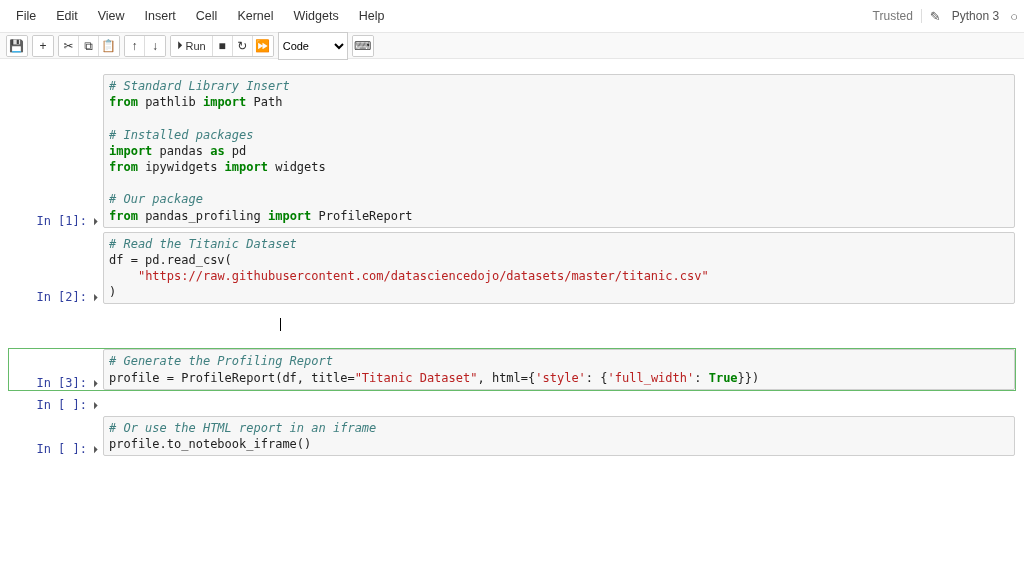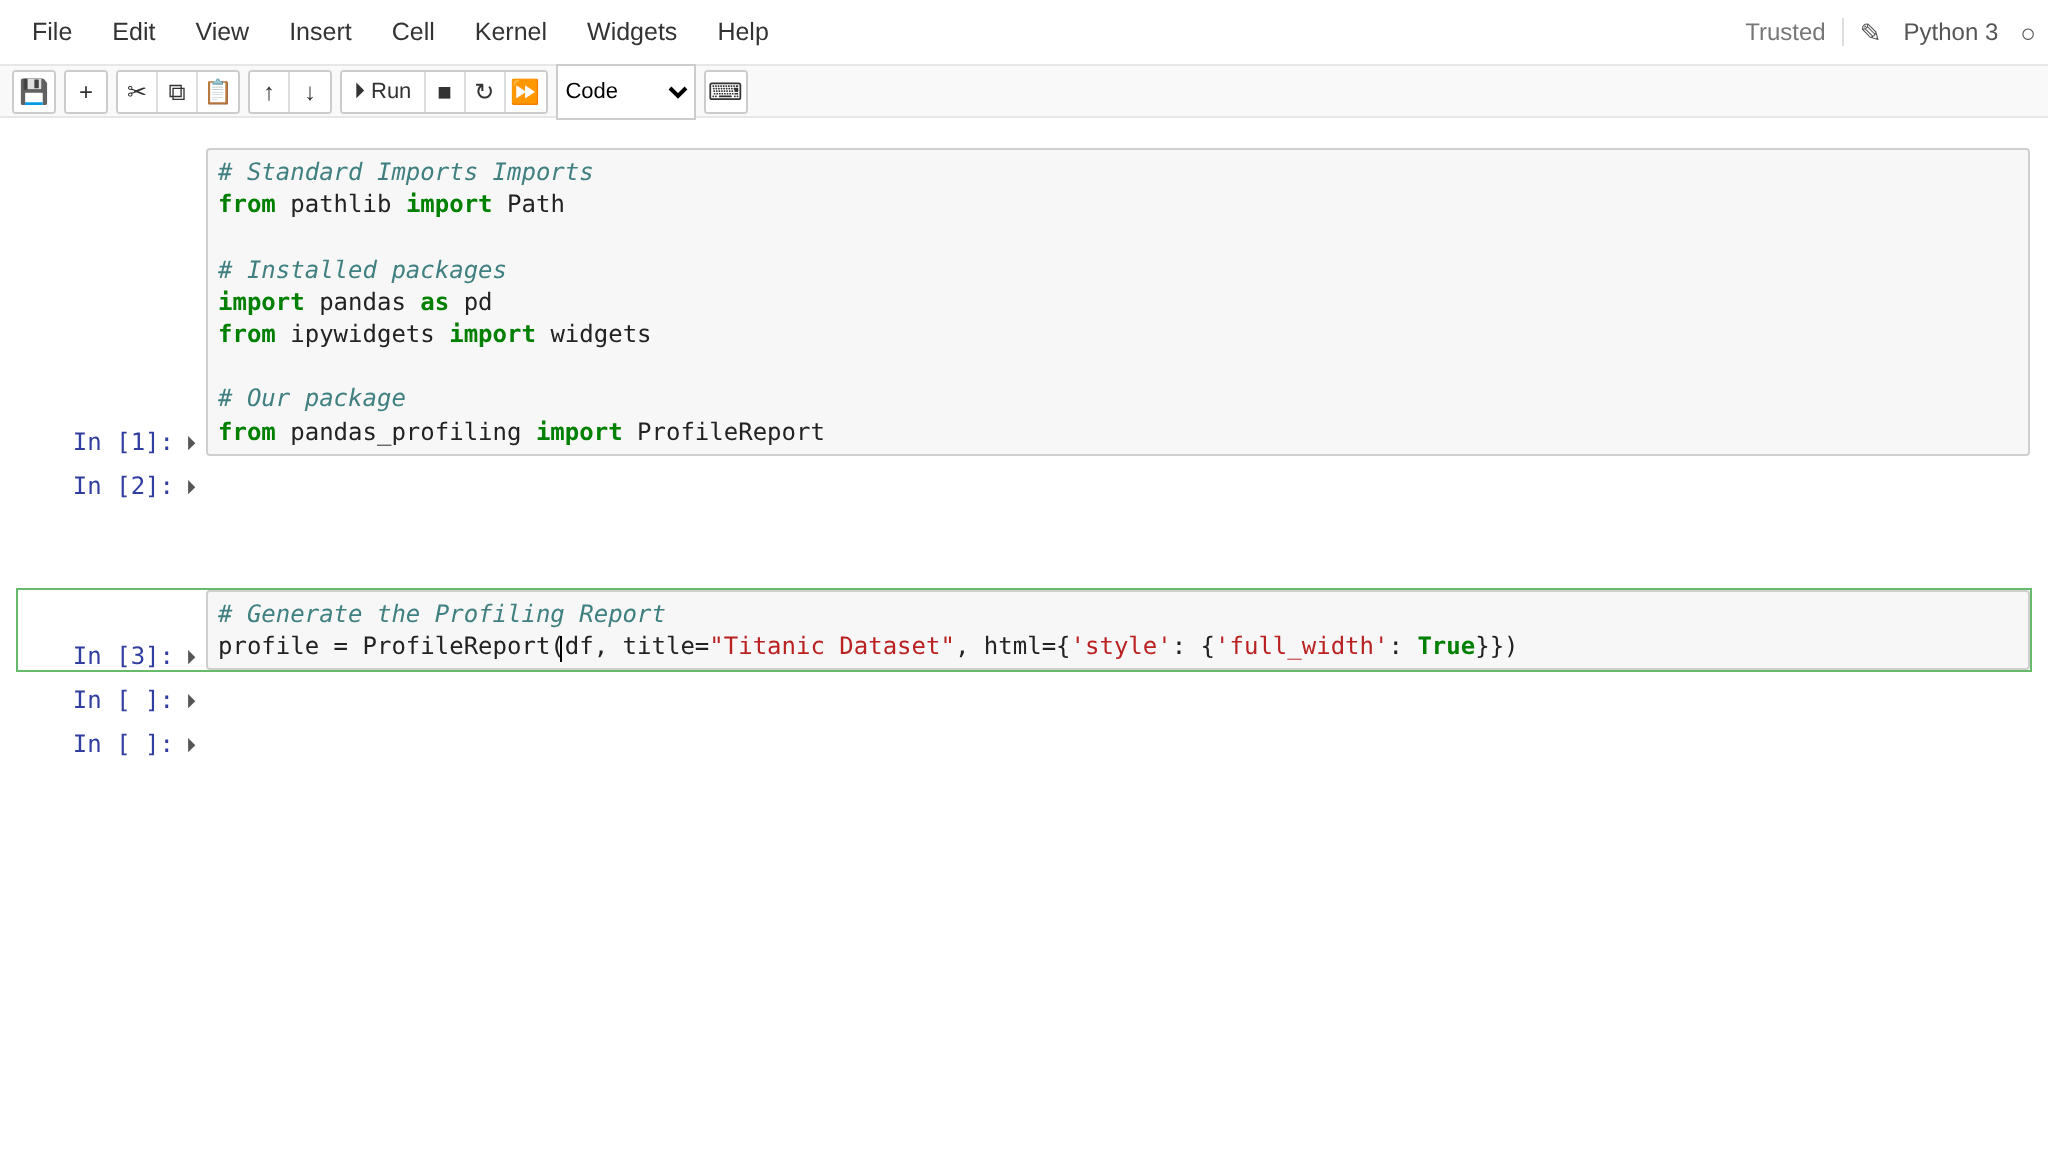--- a/index.html
+++ b/index.html
@@ -111,36 +111,42 @@
   </div>
 </div>
 
 <div class="notebook-area">
 
   <div class="cell">
     <div class="indicator"></div>
     <div class="prompt">In [1]:</div>
     <div class="run-arrow">⏵</div>
     <div class="input-area">
-      <div class="code"><span class="c-comment"># Standard Imports Imports</span>
+      <div class="code"><span class="c-comment"># Standard Library Insert</span>
 <span class="c-kw">from</span><span> pathlib </span><span class="c-kw">import</span><span> Path</span>
 
 <span class="c-comment"># Installed packages</span>
 <span class="c-kw">import</span><span> pandas </span><span class="c-kw">as</span><span> pd</span>
 <span class="c-kw">from</span><span> ipywidgets </span><span class="c-kw">import</span><span> widgets</span>
 
 <span class="c-comment"># Our package</span>
 <span class="c-kw">from</span><span> pandas_profiling </span><span class="c-kw">import</span><span> ProfileReport</span></div>
     </div>
   </div>
 
   <div class="cell">
     <div class="indicator"></div>
     <div class="prompt">In [2]:</div>
     <div class="run-arrow">⏵</div>
+    <div class="input-area">
+      <div class="code"><span class="c-comment"># Read the Titanic Dataset</span>
+<span>df = pd.read_csv(</span>
+<span>    </span><span class="c-str">"https://raw.githubusercontent.com/datasciencedojo/datasets/master/titanic.csv"</span>
+<span>)</span></div>
+    </div>
   </div>
 
   <div class="cell selected">
     <div class="indicator"></div>
     <div class="prompt">In [3]:</div>
     <div class="run-arrow">⏵</div>
     <div class="input-area">
       <div class="code"><span class="c-comment"># Generate the Profiling Report</span>
 <span>profile = ProfileReport(df, title=</span><span class="c-str">"Titanic Dataset"</span><span>, html={</span><span class="c-str">'style'</span><span>: {</span><span class="c-str">'full_width'</span><span>: </span><span class="c-kw">True</span><span>}})</span></div>
     </div>
@@ -149,17 +155,21 @@
   <div class="cell">
     <div class="indicator"></div>
     <div class="prompt">In [ ]:</div>
     <div class="run-arrow">⏵</div>
   </div>
 
   <div class="cell">
     <div class="indicator"></div>
     <div class="prompt">In [ ]:</div>
     <div class="run-arrow">⏵</div>
+    <div class="input-area">
+      <div class="code"><span class="c-comment"># Or use the HTML report in an iframe</span>
+<span>profile.to_notebook_iframe()</span></div>
+    </div>
   </div>
 
 </div>
 
 <div class="cursor-pos"></div>
 
 </body></html>

